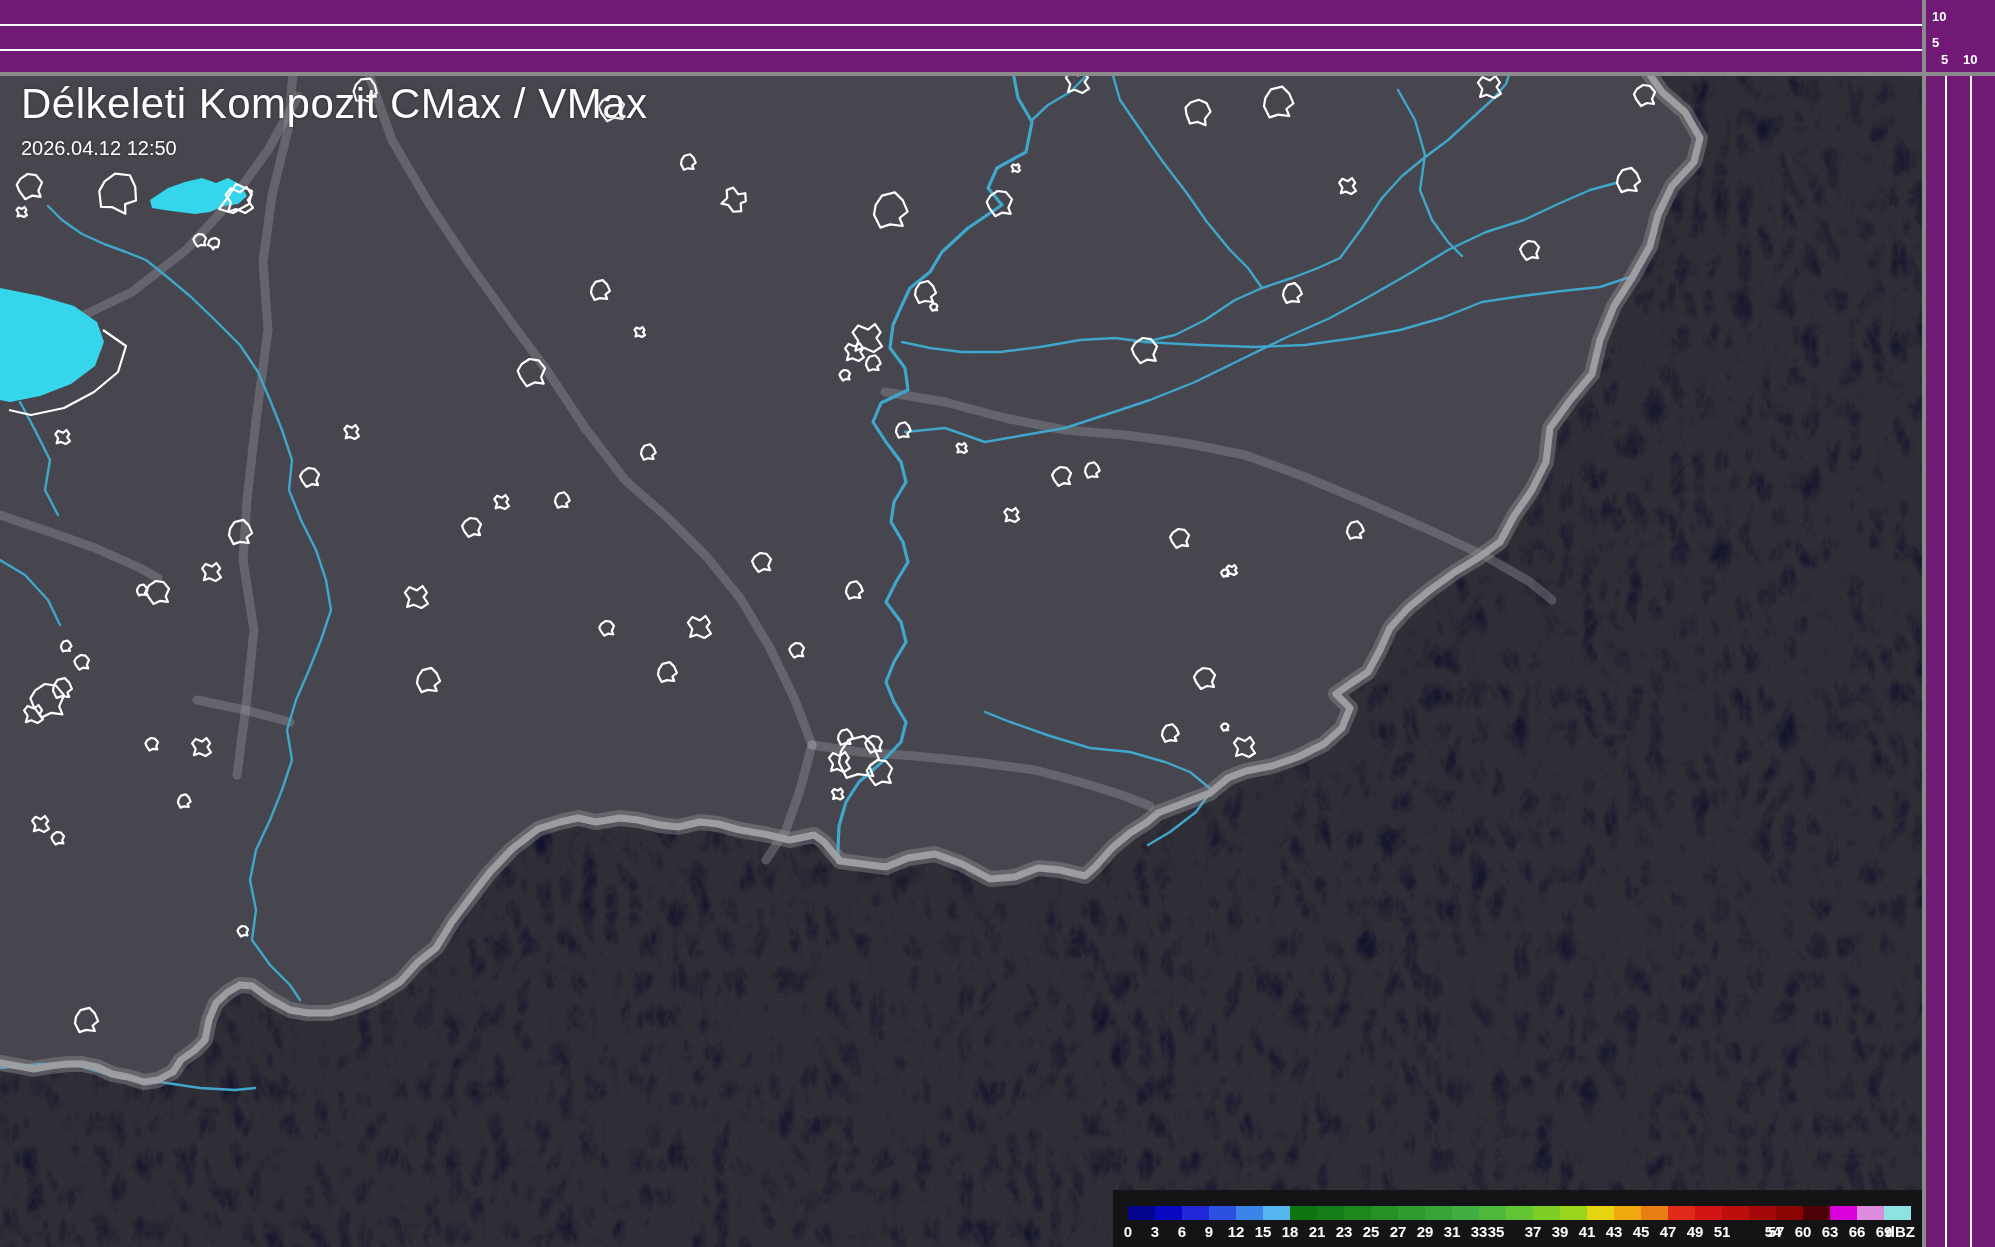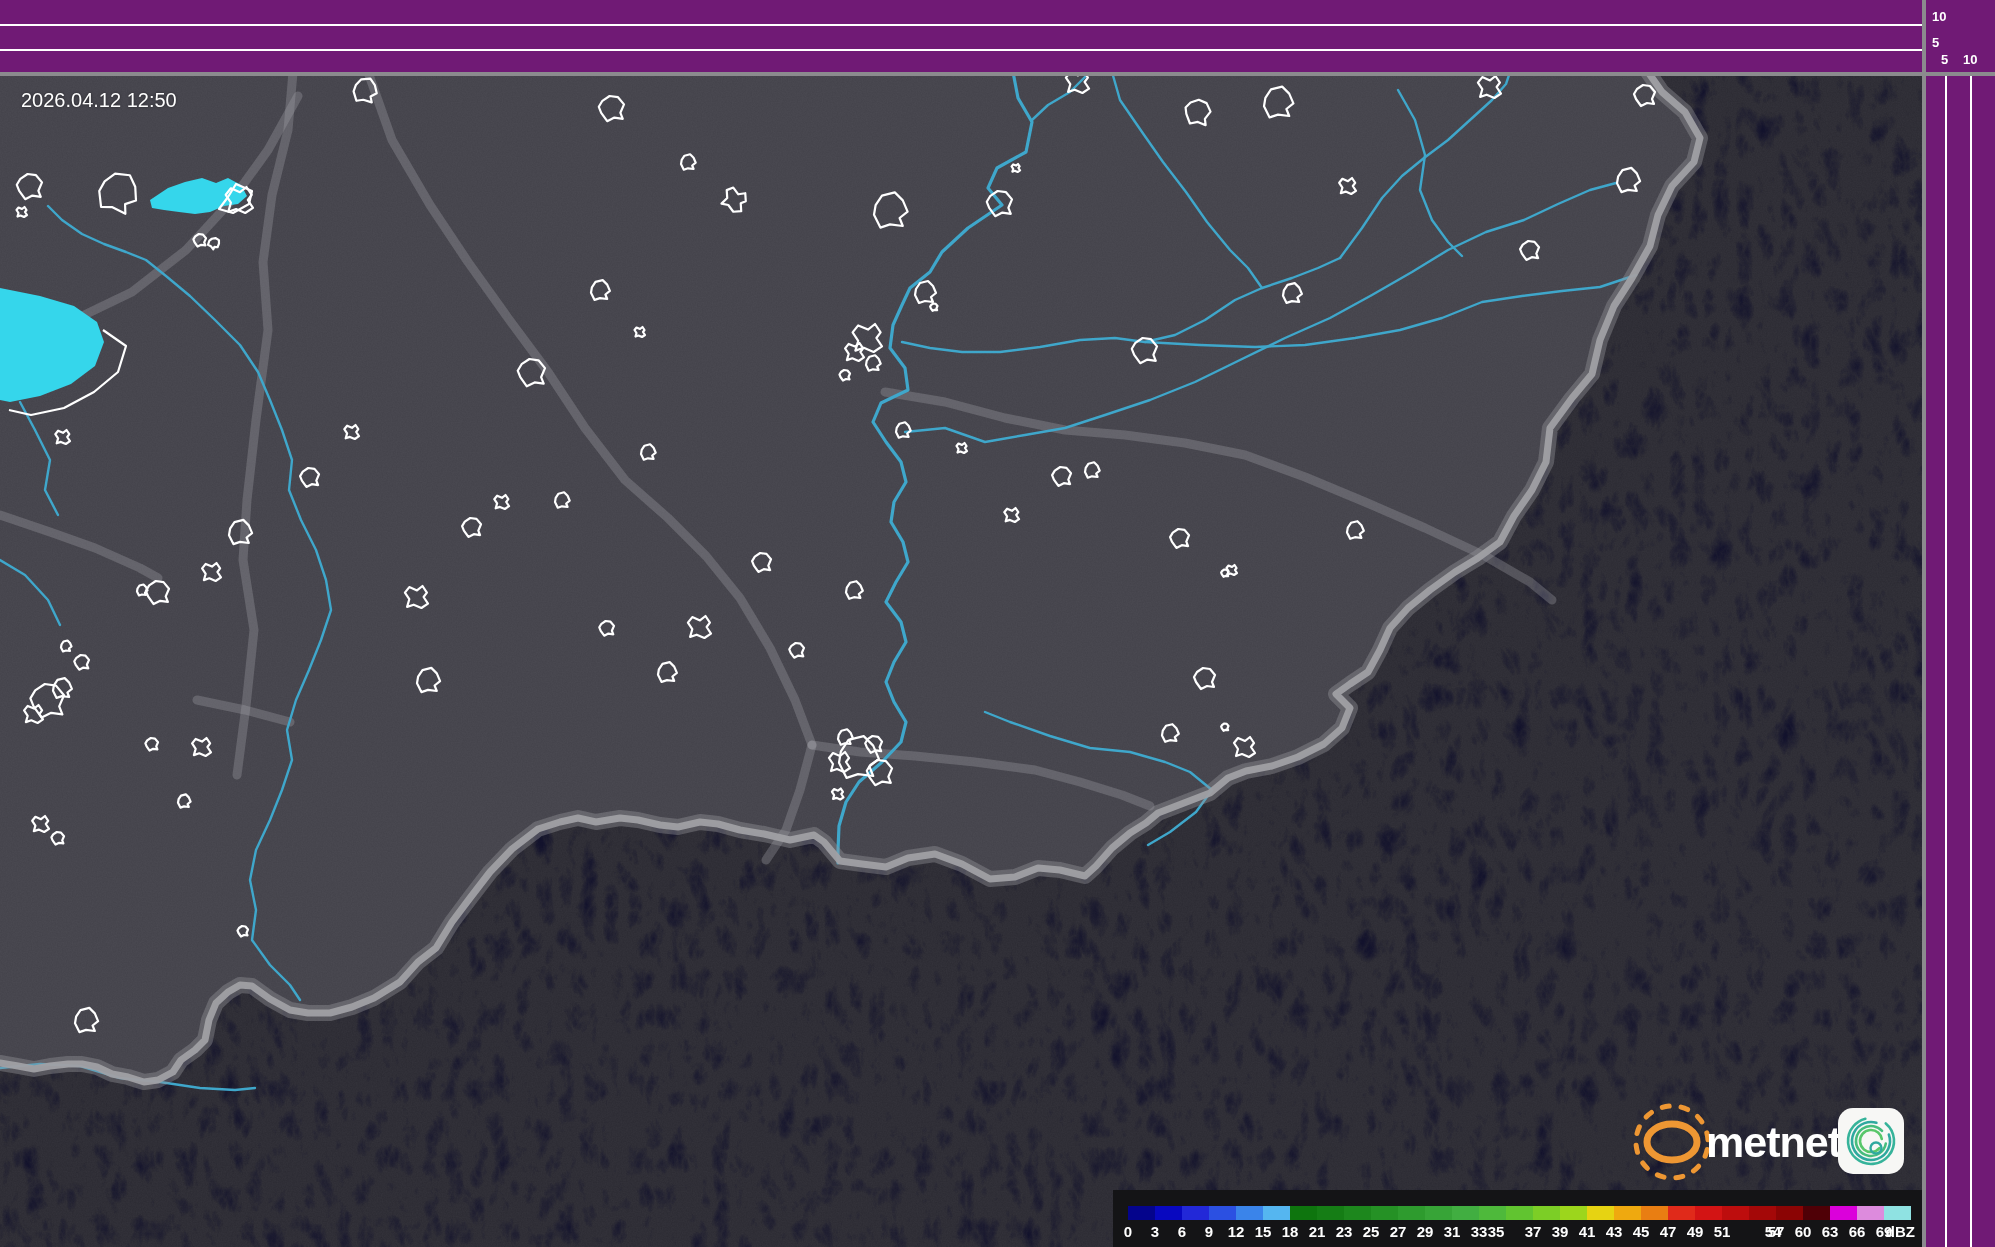--- a/index.html
+++ b/index.html
@@ -203,20 +203,21 @@
     <span class="axis-label" style="left:6px;top:10px;">10</span>
     <span class="axis-label" style="left:6px;top:36px;">5</span>
     <span class="axis-label" style="left:15px;top:53px;">5</span>
     <span class="axis-label" style="left:37px;top:53px;">10</span>
   </div>
 
   <div id="gray-h"></div>
   <div id="gray-v"></div>
 
   <div id="header">
+    <div id="page-title">Délkeleti Kompozit CMax / VMax</div>
     <div id="page-date">2026.04.12 12:50</div>
   </div>
 
   <div id="legend">
     <div id="legend-bar">
         <div class="seg" style="background: rgb(4, 4, 140);"></div>
         <div class="seg" style="background: rgb(8, 8, 192);"></div>
         <div class="seg" style="background: rgb(34, 40, 216);"></div>
         <div class="seg" style="background: rgb(43, 80, 226);"></div>
         <div class="seg" style="background: rgb(58, 132, 234);"></div>
@@ -272,33 +273,14 @@
         <span class="tick" style="left: 636px; padding-left: 48px;">54</span>
         <span class="tick" style="left: 663px;">57</span>
         <span class="tick" style="left: 690px;">60</span>
         <span class="tick" style="left: 717px;">63</span>
         <span class="tick" style="left: 744px; text-align: right;">66</span>
         <span class="tick" style="left: 771px;">69</span>
       </div>
     <span id="legend-unit">dBZ</span>
   </div>
 
-  <div id="brand">
-    <svg width="292" height="92" viewBox="0 0 292 92">
-      <g>
-        <circle cx="44" cy="46" r="36" fill="none" stroke="#ee9733" stroke-width="5" stroke-linecap="round" stroke-dasharray="7 12" transform="rotate(12 44 46)"></circle>
-        <ellipse cx="44" cy="46" rx="25" ry="18" fill="none" stroke="#ee9733" stroke-width="7"></ellipse>
-      </g>
-      <text x="78" y="61" fill="#ffffff" font-size="43" font-weight="bold" font-family="Liberation Sans, sans-serif" letter-spacing="-1">metnet</text>
-      <g>
-        <rect x="210" y="12" width="66" height="66" rx="15" fill="#f7f7f5"></rect>
-        <g fill="none" stroke-linecap="round">
-          <circle cx="243" cy="45" r="23" stroke="#36b39a" stroke-width="2.6" stroke-dasharray="122 23" transform="rotate(-50 243 45)"></circle>
-          <circle cx="243" cy="45" r="19" stroke="#2fa99f" stroke-width="2.6" stroke-dasharray="101 19" transform="rotate(-20 243 45)"></circle>
-          <circle cx="243" cy="45" r="15" stroke="#47bd7e" stroke-width="2.6" stroke-dasharray="80 15" transform="rotate(10 243 45)"></circle>
-          <circle cx="243" cy="45" r="11" stroke="#58c76a" stroke-width="2.6" stroke-dasharray="59 11" transform="rotate(40 243 45)"></circle>
-          <circle cx="248" cy="52" r="5.5" stroke="#2fa99f" stroke-width="2.4"></circle>
-        </g>
-      </g>
-    </svg>
-  </div>
 
 </div>
 
 </body></html>

